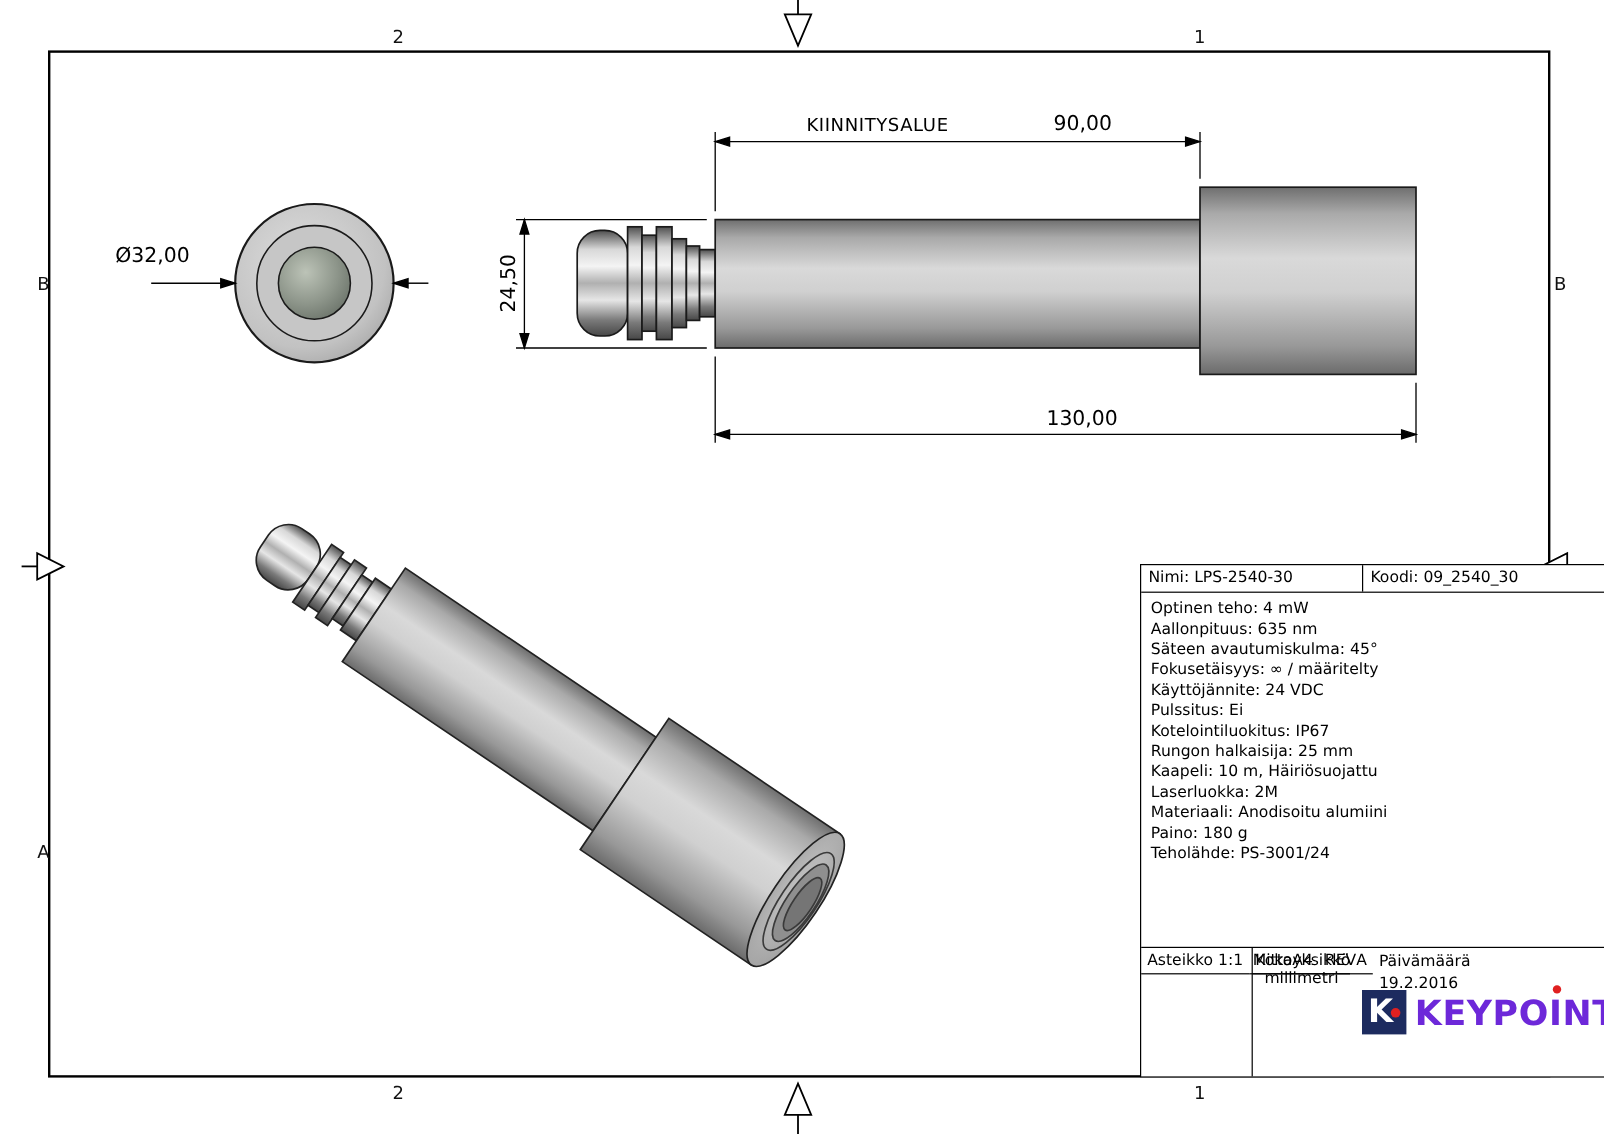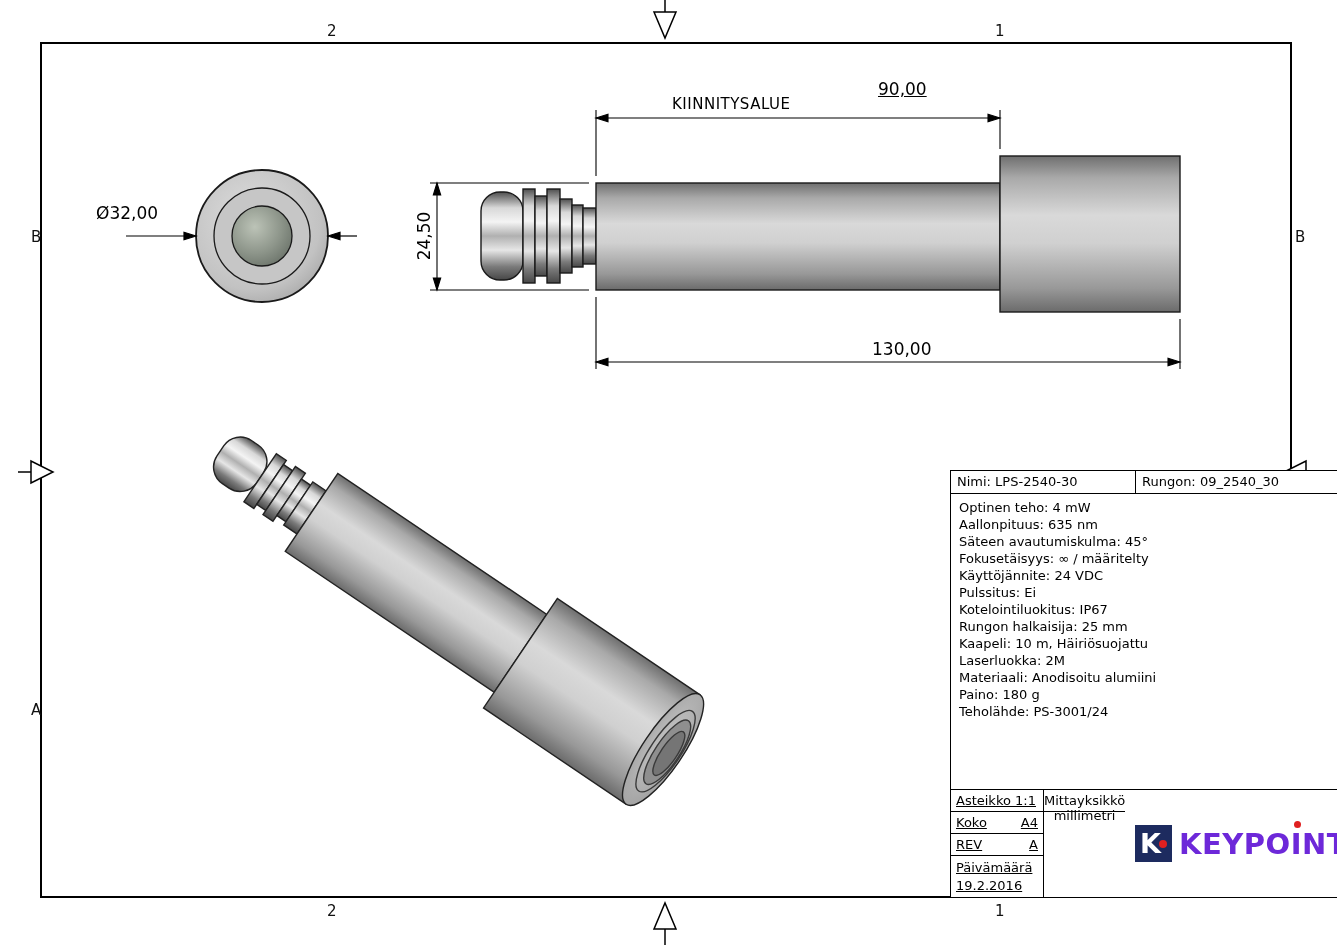--- a/index.html
+++ b/index.html
@@ -20,21 +20,21 @@
   .tblock {
     position:absolute; left:950px; top:470px; width:408px; height:428px;
     border:1.6px solid #000; background:#fff;
     display:flex; flex-direction:column; font-size:13px;
   }
   .tb-header { display:flex; border-bottom:1.6px solid #000; height:23px; flex:0 0 23px; }
   .tb-cell { padding:3px 6px; white-space:nowrap; }
   .tb-cell.name { width:185px; border-right:1.6px solid #000; }
   .tb-specs { flex:1 1 auto; padding:5px 8px; line-height:17px; overflow:hidden; }
   .tb-bottom { display:flex; border-top:1.6px solid #000; height:108px; flex:0 0 108px; }
-  .tb-left { width:93px; border-right:1.6px solid #000; display:flex; flex-direction:column;text-decoration:underline; }
+  .tb-left { width:93px; border-right:1.6px solid #000; display:flex; flex-direction:row; }
   .tb-left .row { padding:3px 5px; border-bottom:1.6px solid #000; height:22px; flex:0 0 22px; white-space:nowrap; }
   .tb-left .row.two { display:flex; justify-content:space-between; }
   .tb-left .row.date { border-bottom:none; flex:1 1 auto; height:auto; line-height:18px; }
   .tb-right { flex:1; display:flex; flex-direction:row; }
   .units { height:22px; flex:0 0 22px; border-bottom:1.6px solid #000; text-align:center; padding-top:3px; }
   .logo-area { flex:1; display:flex; align-items:center; justify-content:center; gap:7px; }
   .logo-box { width:37px; height:37px; background:#1d2b5f; position:relative;
               display:flex; align-items:center; justify-content:center; }
   .logo-k { color:#fff; font-weight:bold; font-size:27px; line-height:1; margin-right:6px; }
   .logo-dot { position:absolute; right:5px; top:15px; width:8px; height:8px; border-radius:50%; background:#e02020; }
@@ -169,28 +169,28 @@
   <div class="zone" style="left:995px; top:22px;">1</div>
   <div class="zone" style="left:327px; top:902px;">2</div>
   <div class="zone" style="left:995px; top:902px;">1</div>
   <div class="zone" style="left:31px;  top:228px;">B</div>
   <div class="zone" style="left:31px;  top:701px;">A</div>
   <div class="zone" style="left:1295px;top:228px;">B</div>
   <div class="zone" style="left:1295px;top:701px;">A</div>
 
   <div class="dim" style="left:96px; top:203px;">Ø32,00</div>
   <div class="dim small" style="left:672px; top:95px;">KIINNITYSALUE</div>
-  <div class="dim" style="left:878px; top:79px;text-decoration:underline;">90,00</div>
+  <div class="dim" style="left:878px; top:93px;">90,00</div>
   <div class="dim rot" style="left:394px; top:226px;">24,50</div>
   <div class="dim" style="left:872px; top:339px;">130,00</div>
 
   <div class="tblock">
     <div class="tb-header">
       <div class="tb-cell name">Nimi: LPS-2540-30</div>
-      <div class="tb-cell code">Rungon: 09_2540_30</div>
+      <div class="tb-cell code">Koodi: 09_2540_30</div>
     </div>
     <div class="tb-specs">
         <div>Optinen teho: 4 mW</div>
         <div>Aallonpituus: 635 nm</div>
         <div>Säteen avautumiskulma: 45°</div>
         <div>Fokusetäisyys: ∞ / määritelty</div>
         <div>Käyttöjännite: 24 VDC</div>
         <div>Pulssitus: Ei</div>
         <div>Kotelointiluokitus: IP67</div>
         <div>Rungon halkaisija: 25 mm</div>

